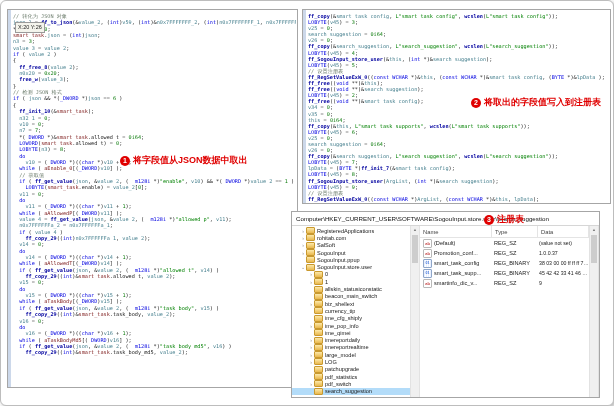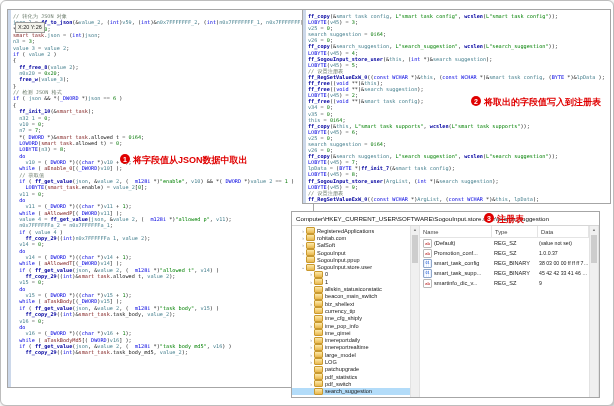--- a/index.html
+++ b/index.html
@@ -1,36 +1,36 @@
 <!DOCTYPE html>
 <html><head>
 <meta charset="utf-8">
 <style>
   html,body{margin:0;padding:0;width:614px;height:406px;background:#fff;
     font-family:"Liberation Sans",sans-serif;}
   .frame{position:absolute;left:0;top:0;width:612px;height:404px;background:#fff;
     border:1px solid #bdbdbd;border-radius:6px;box-shadow:2px 2px 4px rgba(0,0,0,.28);overflow:hidden;}
   .panel{position:absolute;background:#fff;border:1px solid #a6a6a6;overflow:hidden;}
-  #left-code{left:6px;top:8px;width:289px;height:377px;padding-left:16px;}
+  #left-code{left:6px;top:8px;width:289px;height:377px;}
   #right-code{left:301px;top:8px;width:307px;height:193px;}
   #registry{left:290px;top:210px;width:307px;height:185px;}
   .gutter{position:absolute;left:0;top:0;bottom:0;width:3px;background:#ccd8ea;}
   .codewrap{position:absolute;left:5px;top:3px;right:1px;bottom:0;
     font-family:"DejaVu Sans Mono",monospace;font-size:5.2px;color:#1a1a1a;}
   #left-code .cl{line-height:6.35px;}
   #right-code .cl{line-height:6.1px;}
   .cl{white-space:pre;overflow:hidden;}
   .c-com{color:#6f7f6f;}
   .c-str{color:#008000;}
   .c-kw{color:#0000e0;}
   .c-fn{color:#00009f;font-weight:bold;}
   .c-gl{color:#802020;}
   .c-num{color:#0a7a0a;}
   .c-lo{color:#47808f;}
-  .anno{position:absolute;display:flex;gap:3px;color:#e00000;
+  .anno{position:absolute;display:flex;align-items:center;gap:3px;color:#e00000;
     font-weight:bold;font-size:9px;white-space:nowrap;z-index:5;}
   .anno .num{width:10px;height:10px;border-radius:50%;background:#e00000;color:#fff;
     font-size:7px;font-weight:bold;display:flex;align-items:center;justify-content:center;flex:0 0 10px;}
   #anno-1{left:112px;top:144px;}
   #anno-2{left:168px;top:86px;}
   #anno-3{left:192px;top:1px;}
   .tooltip{position:absolute;left:7px;top:12px;z-index:6;background:#f4f4ec;
     border:1px solid #9a9a9a;font-size:5.5px;line-height:8px;height:9px;padding:0 2px;color:#222;}
   
   .addrbar{height:13px;border-bottom:1px solid #d6d6d6;display:flex;align-items:center;

